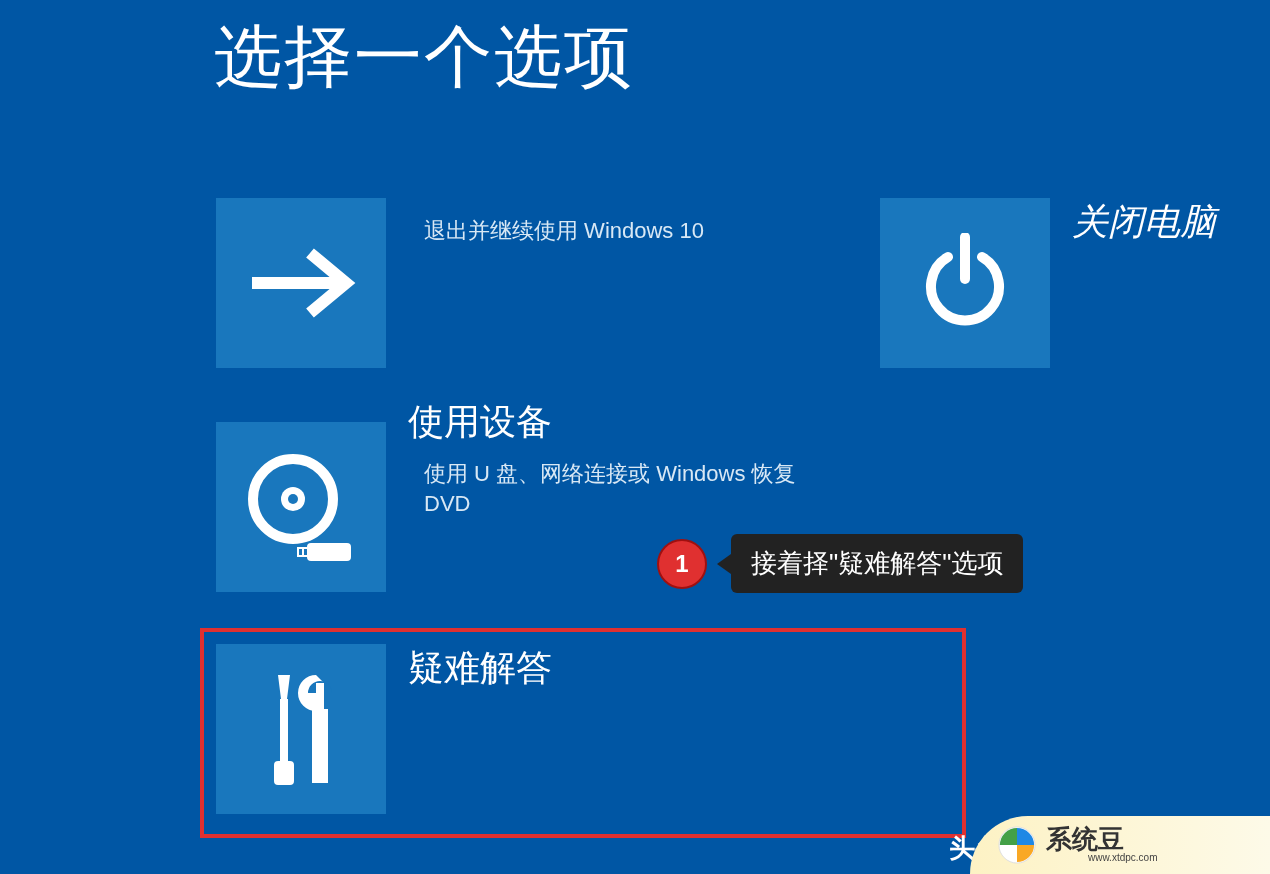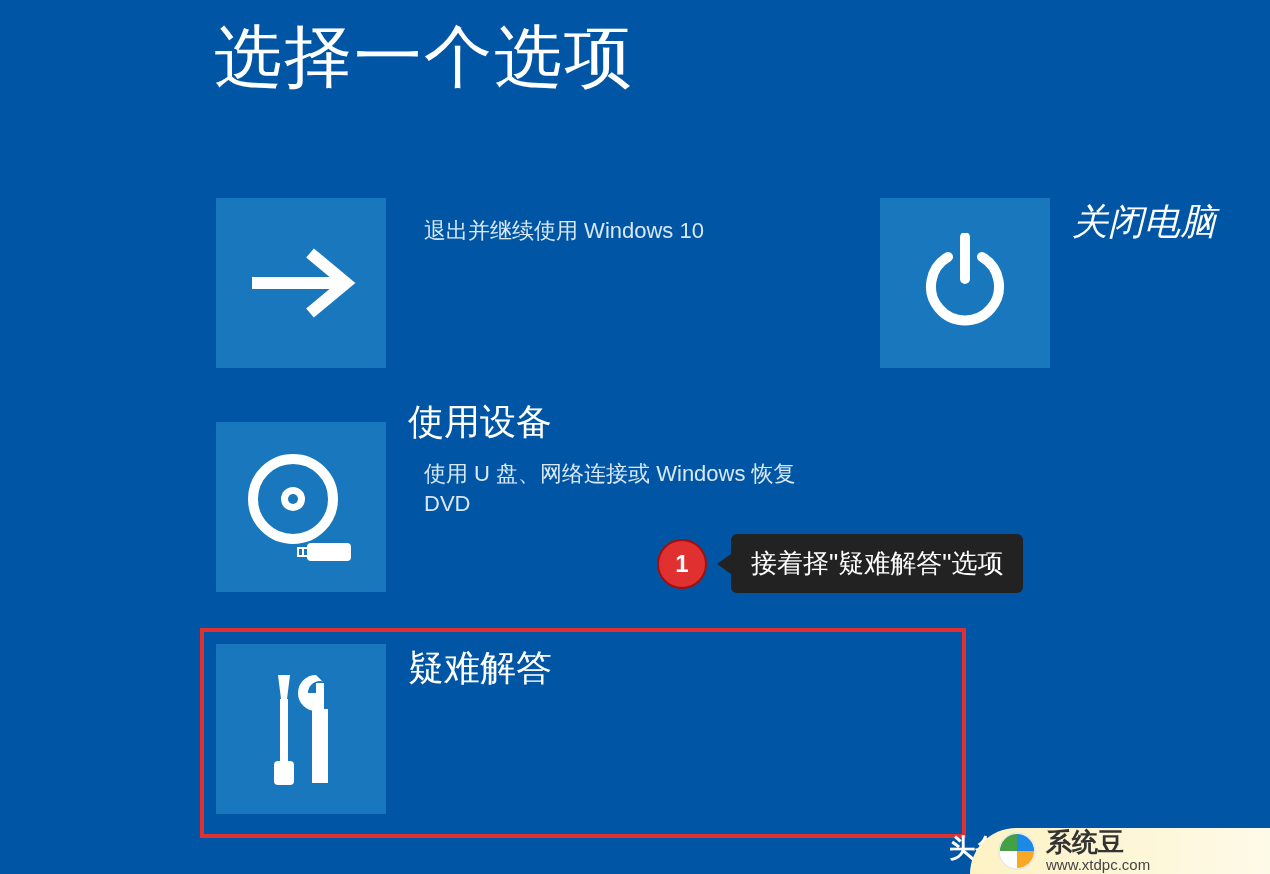--- a/index.html
+++ b/index.html
@@ -119,42 +119,42 @@
     color: #fff;
     font-weight: 300;
   }
   .credit .bold { font-weight: 600; }
   
   .site-badge {
     position: absolute;
     right: 0;
     bottom: 0;
     width: 300px;
-    height: 46px;
+    height: 58px;
     background: linear-gradient(90deg, #fdf2c4 0%, #fdfae8 100%);
     border-top-left-radius: 62px;
     display: flex;
     align-items: center;
     padding-left: 28px;
     box-sizing: border-box;
     color: #333;
     font-size: 22px;
   }
   .site-logo {
     width: 38px;
     height: 38px;
     margin-right: 10px;
   }
   .site-text {
     display: flex;
     flex-direction: column;
     line-height: 1.05;
   }
   .site-name { font-size: 26px; font-weight: 600; color: #333; }
-  .site-url { font-size: 15px; color: #444; }
+  .site-url { font-size: 10px; color: #444; margin-left: 42px; }
   svg { display: block; }
 </style>
 </head>
 <body>
 
 <div class="page-title">选择一个选项</div>
 
 <div id="tile-continue" class="tile">
   <svg width="110" height="80" viewBox="0 0 110 80">
     <g fill="none" stroke="#ffffff" stroke-width="12" stroke-linecap="butt">

